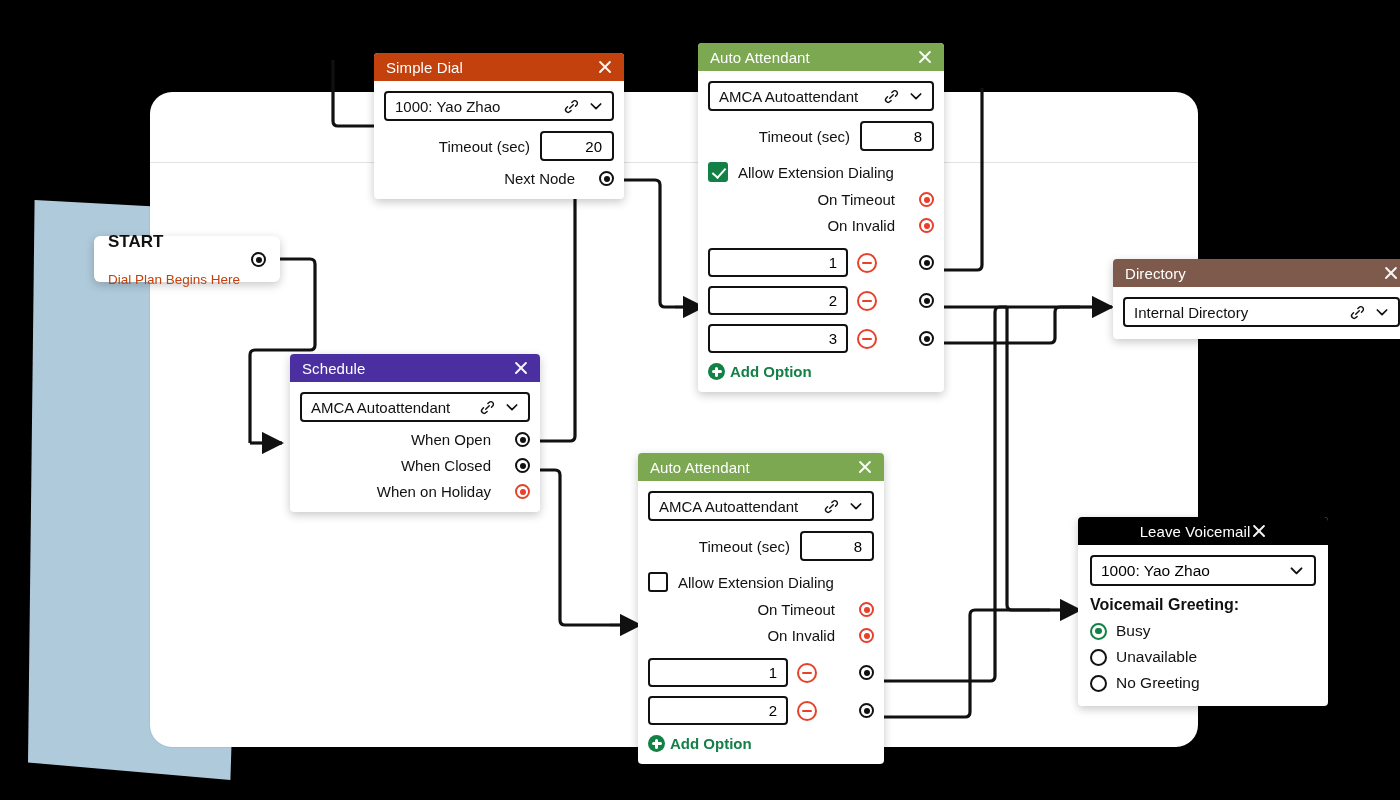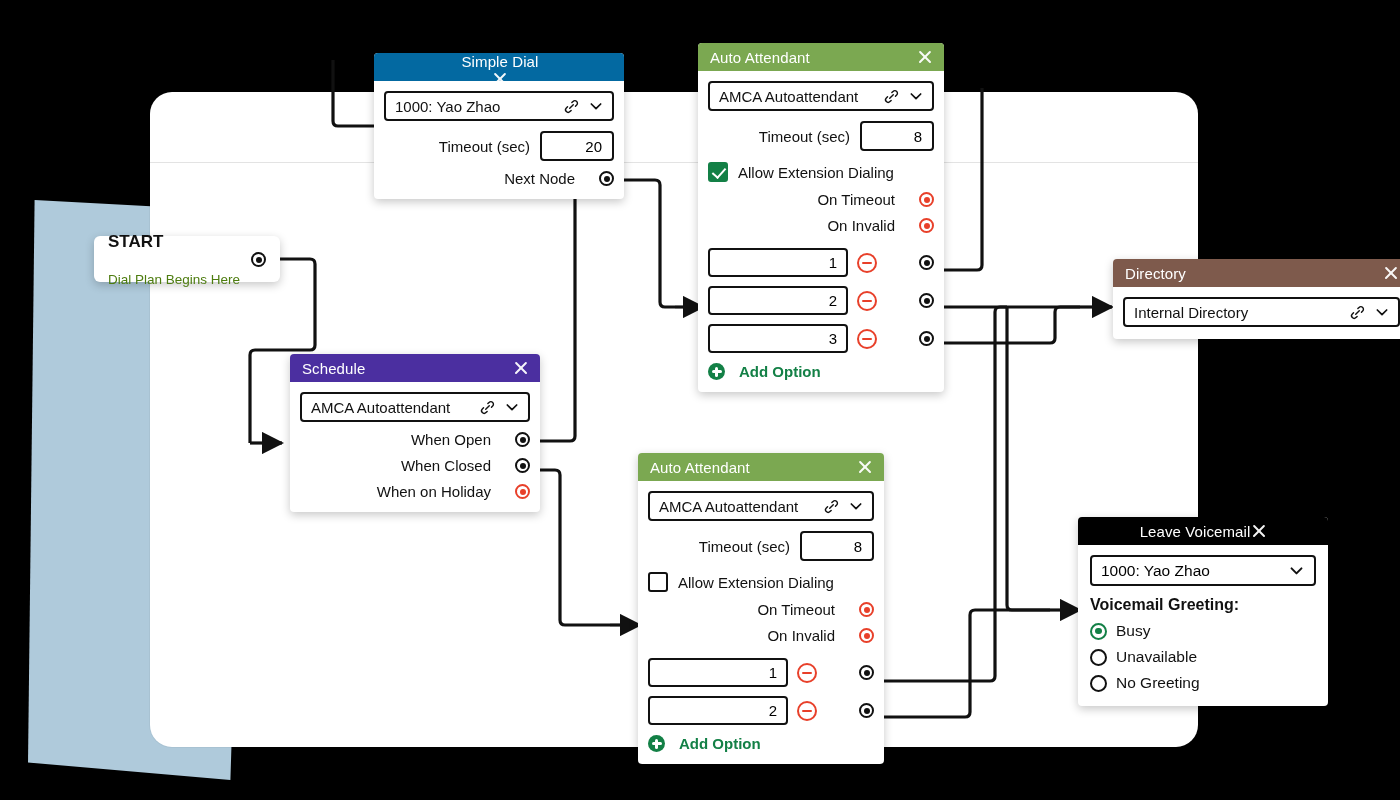--- a/index.html
+++ b/index.html
@@ -88,33 +88,33 @@
     border:2px solid #111; border-radius:4px; height:29px; width:140px;
     display:flex; align-items:center; justify-content:flex-end; padding-right:9px;
     font-size:15px; background:#fff;
   }
   .minus{
     width:20px; height:20px; border-radius:50%; border:2.3px solid #E8402A; position:relative; cursor:pointer;
   }
   .minus::after{ content:""; position:absolute; left:3px; top:7.3px; width:10px; height:2.3px; background:#E8402A; border-radius:2px;}
   .opt-port{ margin-left:auto; }
 
-  .add-row{ display:flex; align-items:center; gap:14px; margin-top:10px; cursor:pointer; }
+  .add-row{ display:flex; align-items:center; gap:5px; margin-top:10px; cursor:pointer; }
   .plus{ width:17px; height:17px; border-radius:50%; background:#138046; position:relative; }
   .plus::before{ content:""; position:absolute; left:3.6px; top:7.4px; width:10px; height:2.3px; background:#fff; border-radius:2px;}
   .plus::after{ content:""; position:absolute; left:7.4px; top:3.6px; width:2.3px; height:10px; background:#fff; border-radius:2px;}
   .add-lbl{ color:#138046; font-weight:bold; font-size:15px; }
 
   
   .start-node{
     position:absolute; background:#fff; border-radius:6px; box-shadow:0 3px 10px rgba(0,0,0,.22);
     display:flex; align-items:center; padding:10px 14px;
   }
   .start-t{ font-weight:bold; font-size:17px; color:#111; }
-  .start-s{ font-size:13.5px; color:#4d7c0f; margin-top:20px; }
+  .start-s{ font-size:13.5px; color:#c2410c; margin-top:20px; }
 
   
   .vm-select{
     display:flex; align-items:center; border:2px solid #111; border-radius:4px;
     height:31px; padding:0 9px; font-size:15.5px; background:#fff; cursor:pointer;
   }
   .vm-select .sv{ flex:1; }
   .vm-label{ font-size:16px; font-weight:bold; color:#111; margin-top:10px; }
   .radio-row{ display:flex; align-items:center; gap:9px; margin-top:8px; cursor:pointer; }
   .radio{ width:17px; height:17px; border-radius:50%; border:2.4px solid #111; background:#fff; position:relative; }
@@ -168,21 +168,21 @@
 
   <div class="start-node" style="left:94px; top:236px; width:186px; height:46px;">
     <div style="flex:1">
       <div class="start-t">START</div>
       <div class="start-s">Dial Plan Begins Here</div>
     </div>
     <div class="port"></div>
   </div>
 
   <div class="node" style="left:374px; top:53px; width:250px;">
-    <div class="node-head" style="background:#0369a1;flex-direction:column;">
+    <div class="node-head" style="background:#c2410c;">
       <span class="node-title">Simple Dial</span>
       <span class="close-x"></span>
     </div>
     <div class="node-body">
       <div class="select">
         <span class="sv">1000: Yao Zhao</span>
         <span class="link-ico">
           <svg width="17" height="17" viewBox="0 0 24 24" fill="none" stroke="#111" stroke-width="2" stroke-linecap="round">
             <path d="M9.5 14.5 14.5 9.5"></path>
             <path d="M12.5 6.5 14.2 4.8a3.6 3.6 0 1 1 5.1 5.1l-1.7 1.7"></path>

